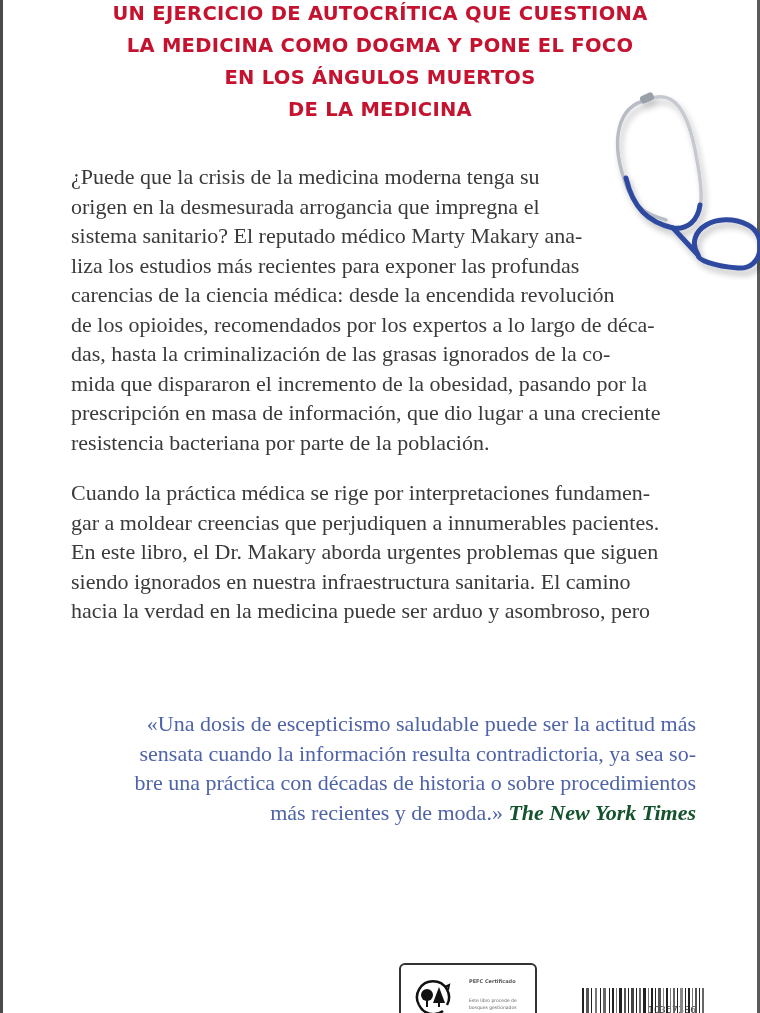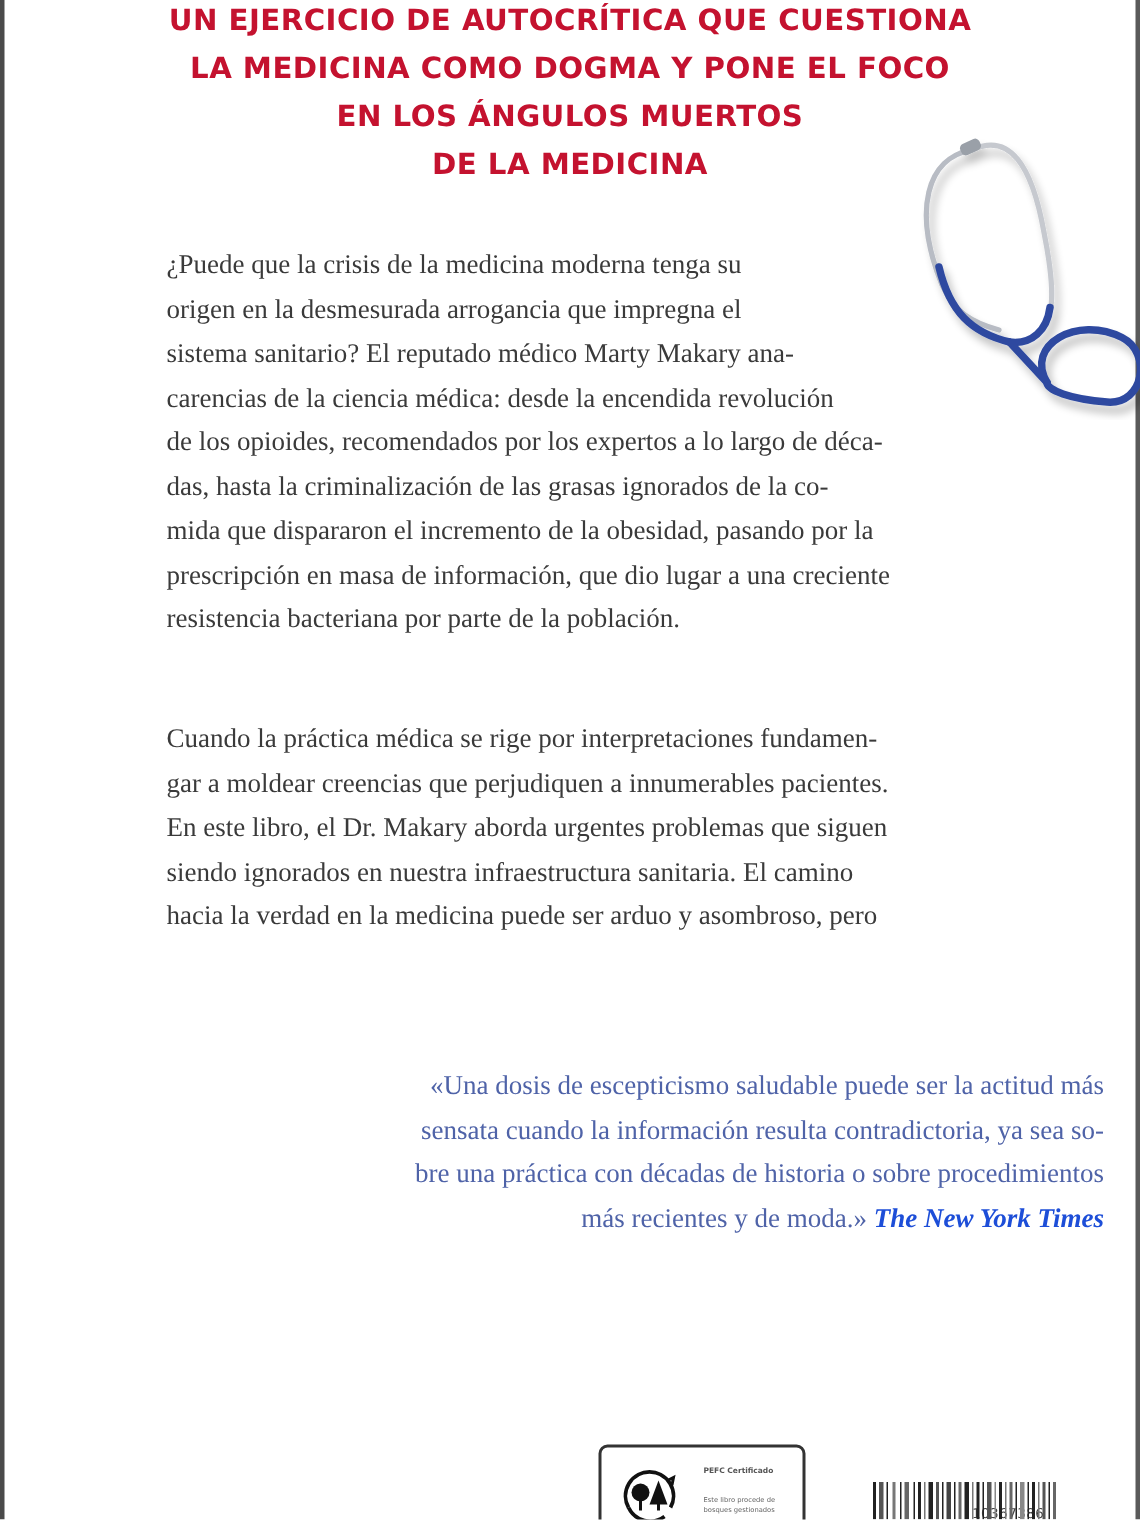--- a/index.html
+++ b/index.html
@@ -23,29 +23,28 @@
       margin-top: -2px;
     }
     .headline div { white-space: nowrap; }
 
     .stethoscope { position: absolute; left: 588px; top: 80px; width: 172px; height: 200px; }
 
     .body-text {
       position: absolute; left: 71px; width: 625px;
       color: #3a3a3a;
       font-family: "Liberation Serif", serif;
-      font-size: 18px;
+      font-size: 22px;
       line-height: 29.5px;
-      margin-left: 40px;
     }
     .body-text .line { white-space: nowrap; display: block; }
     .p1 { top: 162px; }
     .p2 { top: 478px; }
     .quote { top: 709px; color: #4f63a8; text-align: right; }
-    .quote .source { font-weight: bold; font-style: italic; color: #1d4ed8; }
+    .quote .source { font-weight: bold; font-style: italic; color: #14532d; }
 
     .pefc {
       position: absolute; left: 399px; top: 963px; width: 138px; height: 60px;
       border: 2px solid #333; border-radius: 6px; box-sizing: border-box;
       background: #fff;
     }
     .pefc-logo { position: absolute; left: 12px; top: 12px; width: 40px; height: 40px; }
     .pefc-title { position: absolute; left: 68px; top: 13px; font-family: "DejaVu Sans", sans-serif; font-size: 5px; font-weight: bold; color: #555; white-space: nowrap; }
     .pefc-sub { position: absolute; left: 68px; top: 32px; font-family: "DejaVu Sans", sans-serif; font-size: 4.5px; color: #666; line-height: 7px; width: 60px; }
 
@@ -92,20 +91,21 @@
     <path d="M 38 98 C 45 128, 60 142, 85 148 C 100 150, 110 140, 112 125" stroke="#2f4aa0" stroke-width="5"></path>
     <path d="M 85 148 L 110 175" stroke="#2f4aa0" stroke-width="5"></path>
     <path d="M 110 175 C 95 150, 130 130, 160 145 C 180 155, 175 190, 150 188 C 125 186, 110 180, 110 175" stroke="#2f4aa0" stroke-width="5"></path>
   </g>
 </svg>
 
 <div class="body-text p1">
   <span class="line">¿Puede que la crisis de la medicina moderna tenga su</span>
   <span class="line">origen en la desmesurada arrogancia que impregna el</span>
   <span class="line">sistema sanitario? El reputado médico Marty Makary ana-</span>
+  <span class="line">liza los estudios más recientes para exponer las profundas</span>
   <span class="line">carencias de la ciencia médica: desde la encendida revolución</span>
   <span class="line">de los opioides, recomendados por los expertos a lo largo de déca-</span>
   <span class="line">das, hasta la criminalización de las grasas ignorados de la co-</span>
   <span class="line">mida que dispararon el incremento de la obesidad, pasando por la</span>
   <span class="line">prescripción en masa de información, que dio lugar a una creciente</span>
   <span class="line">resistencia bacteriana por parte de la población.</span>
 </div>
 
 <div class="body-text p2">
   <span class="line">Cuando la práctica médica se rige por interpretaciones fundamen-</span>

